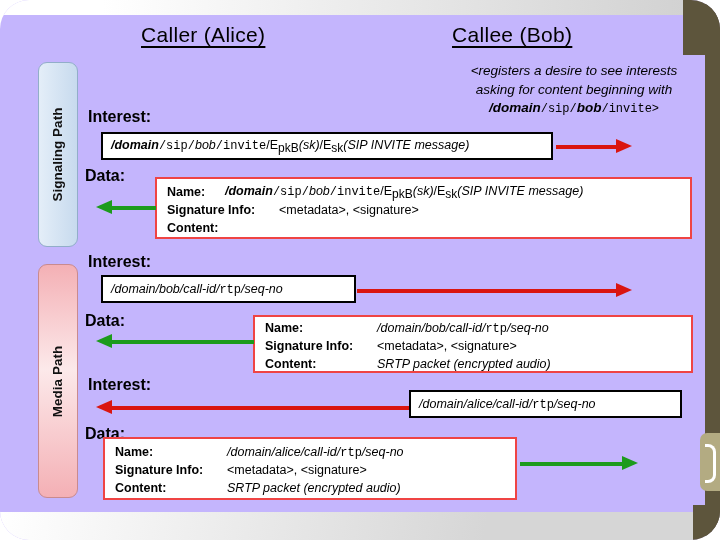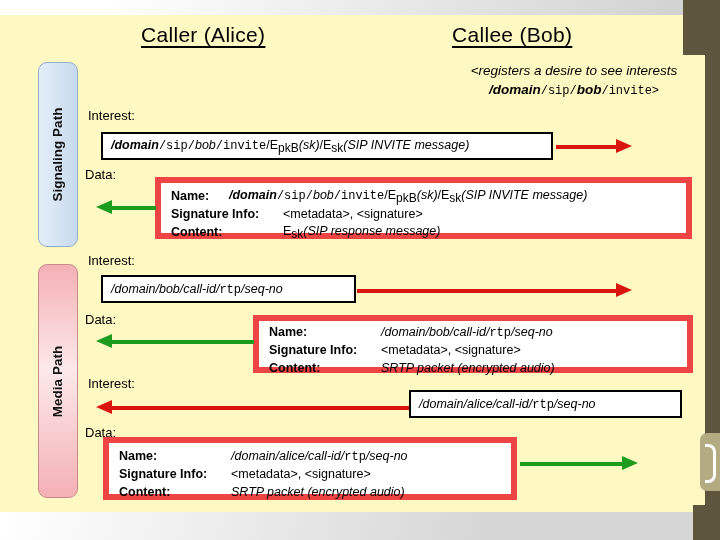--- a/index.html
+++ b/index.html
@@ -1,17 +1,17 @@
 <!DOCTYPE html>
 <html style="--interest_arrow: #da1510; --data_arrow: #1c9b1c; --band: #5d553c; --tab: #b3ab82; --signaling_fill: #c7daee; --signaling_border: #92aec9; --media_fill: #f4b0b5; --media_border: #c98a8e;"><head>
 <meta charset="utf-8">
 <style>
   html,body{margin:0;padding:0;background:#fff;}
   body{font-family:"Liberation Sans",sans-serif;color:#000;}
-  .slide{position:relative;width:720px;height:540px;overflow:hidden;background:#fef9c3;}
+  .slide{position:relative;width:720px;height:540px;overflow:hidden;background:#c4b5fd;border-radius:29px;}
   .abs{position:absolute;}
 
   
   .strip-top{left:0;top:0;width:683px;height:15px;background:linear-gradient(to right,#ffffff 15%,#d2d2d2);}
   .strip-bottom{left:0;top:512px;width:693px;height:28px;background:linear-gradient(100deg,#ffffff,#d6d6d6 70%);}
   .band{left:705px;top:0;width:15px;height:540px;background:var(--band,#5d553c);}
   .band-top{left:683px;top:0;width:37px;height:55px;background:var(--band,#5d553c);}
   .band-bottom{left:693px;top:505px;width:27px;height:35px;background:var(--band,#5d553c);}
   .tab{left:700px;top:433px;width:20px;height:58px;background:var(--tab,#b3ab82);border-radius:7px 0 0 7px;}
   .bracket{position:absolute;left:5px;top:11px;width:8px;height:33px;border:3px solid #fff;border-left:none;border-radius:0 8px 8px 0;}
@@ -24,23 +24,23 @@
   
   .note{left:444px;top:62px;width:260px;text-align:center;font-size:13.5px;line-height:18.5px;}
 
   
   .pathlbl{left:38px;width:40px;border:1.5px solid;border-radius:9px;display:flex;align-items:center;justify-content:center;box-sizing:border-box;}
   .pathlbl span{transform:rotate(-90deg);white-space:nowrap;font-weight:bold;font-size:13.5px;color:#111;}
   .signaling{top:62px;height:185px;background:linear-gradient(to right,#e4eef8,var(--signaling_fill,#c7daee));border-color:var(--signaling_border,#92aec9);}
   .media{top:264px;height:234px;background:linear-gradient(to bottom,var(--media_fill,#f4b0b5),#fce9ea 45%,var(--media_fill,#f4b0b5));border-color:var(--media_border,#c98a8e);}
 
   
-  .lbl{font-weight:normal;font-size:13px;white-space:nowrap;}
+  .lbl{font-weight:bold;font-size:16px;white-space:nowrap;}
   .nbox{border:2px solid #000;height:28px;display:flex;align-items:center;padding-left:8px;box-sizing:border-box;font-size:12.5px;white-space:nowrap;background:#fff;}
-  .dbox{border:6px solid #ef4444;box-sizing:border-box;padding:4px 0 0 10px;font-size:12.5px;background:#fff;}
+  .dbox{border:2px solid #ef4444;box-sizing:border-box;padding:4px 0 0 10px;font-size:12.5px;background:#fff;}
   .drow{height:18px;display:flex;align-items:center;white-space:nowrap;}
   .dlabel{font-weight:bold;flex:0 0 112px;}
   .dlabel.nw{flex-basis:58px;}
 
   
   .seg-r{}
   .seg-i{font-style:italic;}
   .seg-bi{font-style:italic;font-weight:bold;margin-top:22px;}
   .seg-m{font-family:"Liberation Mono",monospace;font-size:12px;}
   .seg-sub{font-size:12px;vertical-align:-3px;}
@@ -68,20 +68,21 @@
   <div class="abs band-bottom"></div>
   <div class="abs tab">
     <div class="bracket"></div>
   </div>
 
   <div class="abs hdr caller">Caller (Alice)</div>
   <div class="abs hdr callee">Callee (Bob)</div>
 
   <div class="abs note">
     <div><span class="seg-i">&lt;registers a desire to see interests</span></div>
+    <div><span class="seg-i">asking for content beginning with</span></div>
     <div><span class="seg-bi">/domain</span><span class="seg-m">/sip/</span><span class="seg-bi">bob</span><span class="seg-m">/invite&gt;</span></div>
   </div>
 
   <div class="abs pathlbl signaling">
     <span>Signaling Path</span>
   </div>
   <div class="abs pathlbl media">
     <span>Media Path</span>
   </div>
 
@@ -99,21 +100,20 @@
     <div class="drow">
       <span class="dlabel nw">Name:</span>
       <span><span class="seg-bi">/domain</span><span class="seg-m">/sip/</span><span class="seg-i">bob</span><span class="seg-m">/invite</span><span class="seg-r">/E</span><span class="seg-sub">pkB</span><span class="seg-i">(sk)</span><span class="seg-r">/E</span><span class="seg-sub">sk</span><span class="seg-i">(SIP INVITE message)</span></span>
     </div>
     <div class="drow">
       <span class="dlabel">Signature Info:</span>
       <span><span class="seg-r">&lt;metadata&gt;, &lt;signature&gt;</span></span>
     </div>
     <div class="drow">
       <span class="dlabel">Content:</span>
-      <span><span class="seg-r">E</span><span class="seg-sub">sk</span><span class="seg-i">(SIP response message)</span></span>
     </div>
   </div>
   <div class="arrow dir-left green" style="left:96px;top:200px;width:60px;">
     <div class="aline"></div>
     <div class="ahead"></div>
   </div>
 
   <div class="abs lbl" style="left:88px;top:253px;">Interest:</div>
   <div class="abs nbox" style="left:101px;top:275px;width:255px;">
     <span><span class="seg-i">/domain/bob/call-id/</span><span class="seg-m">rtp</span><span class="seg-i">/seq-no</span></span>

